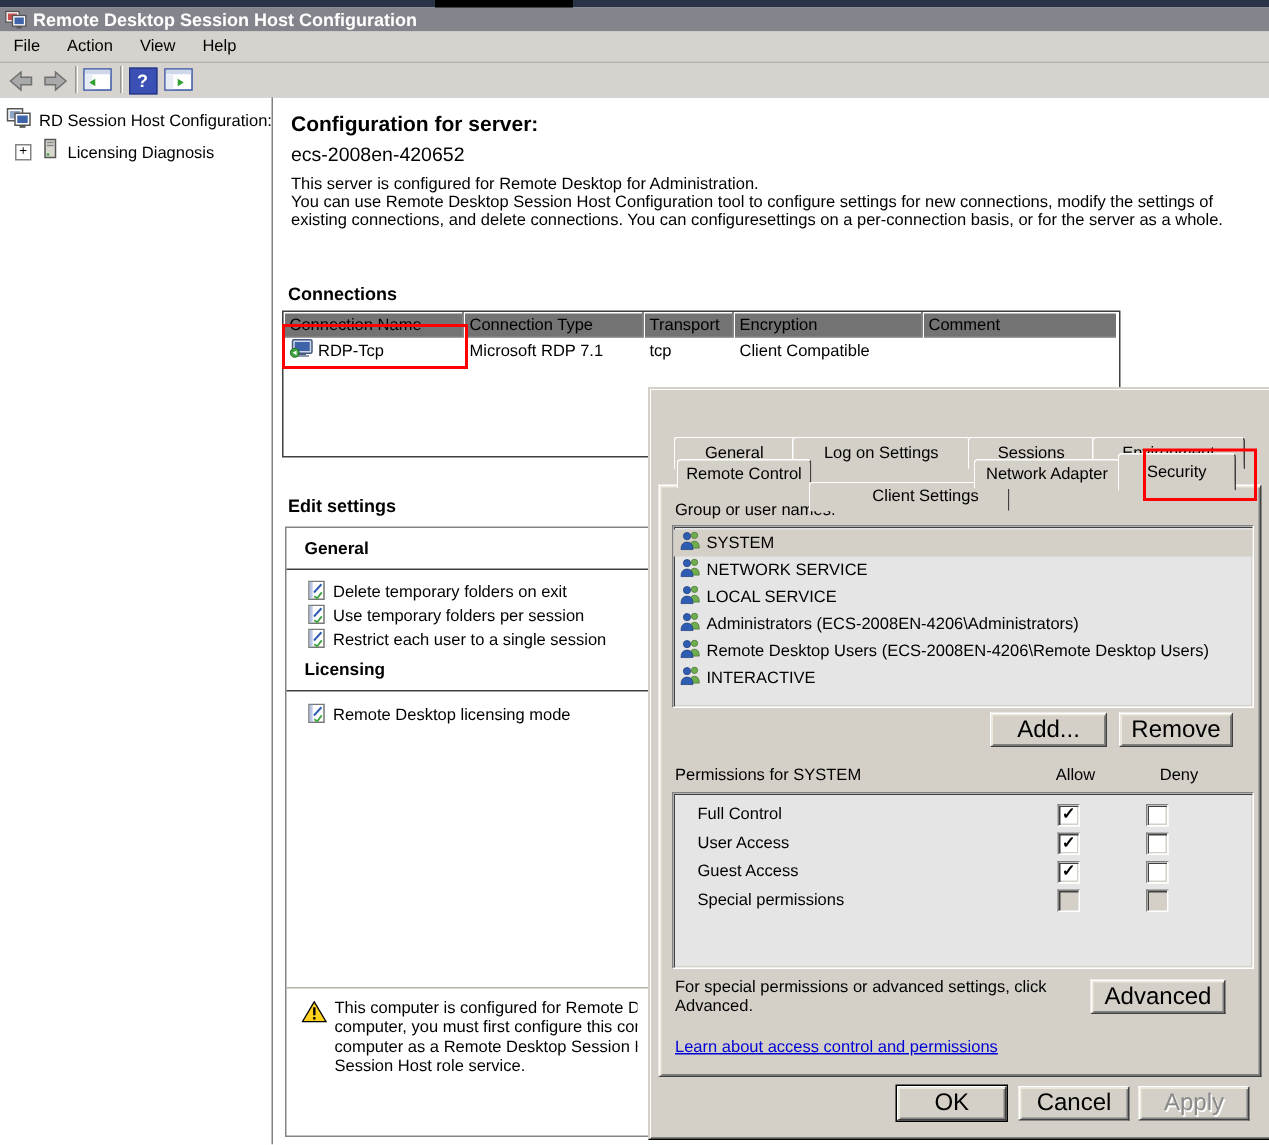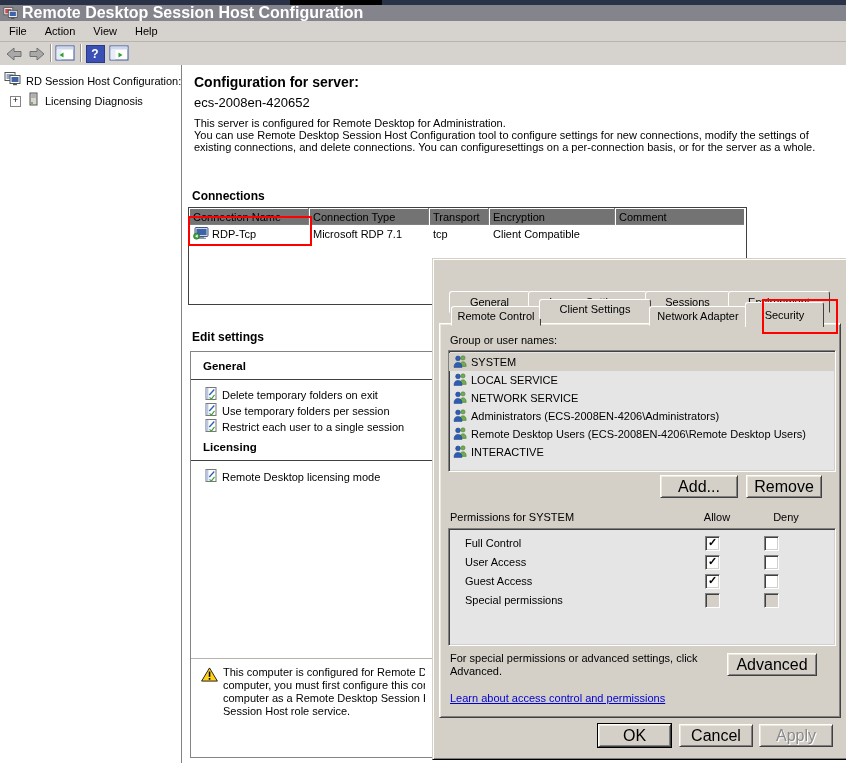--- a/index.html
+++ b/index.html
@@ -12,21 +12,21 @@
           box-shadow:inset 1px 1px 0 #404040, inset -1px -1px 0 #d4d0c8;}
   .btn{background:#d4d0c8;border:1px solid;border-color:#ffffff #404040 #404040 #ffffff;
        box-shadow:inset 1px 1px 0 #ece9d8, inset -1px -1px 0 #808080;
        font-size:16px;display:flex;align-items:center;justify-content:center;cursor:default;}
   .btn.default{box-shadow:inset 1px 1px 0 #ece9d8, inset -1px -1px 0 #808080, 0 0 0 1px #000;}
   .btn.disabled{color:#8a8a8a;text-shadow:1px 1px 0 #fff;}
   
   .topstrip{left:0;top:0;width:846px;height:5px;background:#2a3247;}
   .topblack{left:290px;top:0;width:92px;height:6px;background:#000;}
   .titlebar{left:0;top:5px;width:846px;height:16px;background:#84848c;display:flex;align-items:center;}
-  .titlebar .t{color:#fff;font-size:16px;font-weight:bold;margin-left:5px;}
+  .titlebar .t{color:#fff;font-size:12px;font-weight:bold;margin-left:5px;}
   .menubar{left:0;top:21px;width:846px;height:20px;background:#d6d3ce;display:flex;align-items:center;
            border-bottom:1px solid #b8b5ae;}
   .menubar span{font-size:11px;padding:3px 9px;}
   .toolbar{left:0;top:42px;width:846px;height:23px;background:#d6d3ce;border-bottom:1px solid #848484;}
   .toolsep{position:absolute;top:2px;width:1px;height:18px;background:#9a968e;box-shadow:1px 0 0 #fff;}
   .tbicon{position:absolute;top:2px;width:20px;height:19px;display:flex;align-items:center;justify-content:center;}
   .helpicon{background:#3a50b5;border:1px solid #2a3a86;color:#fff;font-weight:bold;font-size:12px;
             width:17px;height:16px;display:flex;align-items:center;justify-content:center;}
   .helpicon::after{content:"?";}
   
@@ -275,21 +275,21 @@
 </div>
 
 <div class="abs dialog">
 
   <div class="tab back" style="left:16px;top:32px;width:79px;height:20px;">General</div>
   <div class="tab back" style="left:95px;top:32px;width:117px;height:20px;">Log on Settings</div>
   <div class="tab back" style="left:212px;top:32px;width:83px;height:20px;">Sessions</div>
   <div class="tab back" style="left:295px;top:32px;width:100px;height:20px;">Environment</div>
 
   <div class="tab front" style="left:18px;top:47px;width:88px;height:18px;">Remote Control</div>
-  <div class="tab front" style="left:106px;top:40px;width:110px;height:18px;">Client Settings</div>
+  <div class="tab front" style="left:106px;top:62px;width:110px;height:18px;padding-left:22px;">Client Settings</div>
   <div class="tab front" style="left:216px;top:47px;width:96px;height:18px;">Network Adapter</div>
   <div class="tab front active" style="left:312px;top:43px;width:77px;height:24px;">Security</div>
 
   <div class="tabpanel">
     <div class="abs txt" style="left:10px;top:10px;">Group or user names:</div>
 
     <div class="sunken grouplist" style="left:8px;top:26px;">
       <div class="glist-item selected" style="margin-top:2px;">
         <span><svg width="14" height="13" viewBox="0 0 14 13">
               <circle cx="10" cy="2.9" r="2.1" fill="#6fae4e" stroke="#44702f" stroke-width="0.5"></circle>
@@ -299,30 +299,30 @@
             </svg></span>
         <span>SYSTEM</span>
       </div>
       <div class="glist-item">
         <span><svg width="14" height="13" viewBox="0 0 14 13">
               <circle cx="10" cy="2.9" r="2.1" fill="#6fae4e" stroke="#44702f" stroke-width="0.5"></circle>
               <path d="M6.8 11.4 q0-4.6 3.2-4.6 q3.2 0 3.2 4.6 z" fill="#6fae4e" stroke="#44702f" stroke-width="0.5"></path>
               <circle cx="5" cy="3.4" r="2.4" fill="#2f5db4" stroke="#1d3c76" stroke-width="0.5"></circle>
               <path d="M1 12.4 q0-5 4-5 q4 0 4 5 z" fill="#2f5db4" stroke="#1d3c76" stroke-width="0.5"></path>
             </svg></span>
+        <span>NETWORK SERVICE</span>
+      </div>
+      <div class="glist-item">
+        <span><svg width="14" height="13" viewBox="0 0 14 13">
+              <circle cx="10" cy="2.9" r="2.1" fill="#6fae4e" stroke="#44702f" stroke-width="0.5"></circle>
+              <path d="M6.8 11.4 q0-4.6 3.2-4.6 q3.2 0 3.2 4.6 z" fill="#6fae4e" stroke="#44702f" stroke-width="0.5"></path>
+              <circle cx="5" cy="3.4" r="2.4" fill="#2f5db4" stroke="#1d3c76" stroke-width="0.5"></circle>
+              <path d="M1 12.4 q0-5 4-5 q4 0 4 5 z" fill="#2f5db4" stroke="#1d3c76" stroke-width="0.5"></path>
+            </svg></span>
         <span>LOCAL SERVICE</span>
-      </div>
-      <div class="glist-item">
-        <span><svg width="14" height="13" viewBox="0 0 14 13">
-              <circle cx="10" cy="2.9" r="2.1" fill="#6fae4e" stroke="#44702f" stroke-width="0.5"></circle>
-              <path d="M6.8 11.4 q0-4.6 3.2-4.6 q3.2 0 3.2 4.6 z" fill="#6fae4e" stroke="#44702f" stroke-width="0.5"></path>
-              <circle cx="5" cy="3.4" r="2.4" fill="#2f5db4" stroke="#1d3c76" stroke-width="0.5"></circle>
-              <path d="M1 12.4 q0-5 4-5 q4 0 4 5 z" fill="#2f5db4" stroke="#1d3c76" stroke-width="0.5"></path>
-            </svg></span>
-        <span>NETWORK SERVICE</span>
       </div>
       <div class="glist-item">
         <span><svg width="14" height="13" viewBox="0 0 14 13">
               <circle cx="10" cy="2.9" r="2.1" fill="#6fae4e" stroke="#44702f" stroke-width="0.5"></circle>
               <path d="M6.8 11.4 q0-4.6 3.2-4.6 q3.2 0 3.2 4.6 z" fill="#6fae4e" stroke="#44702f" stroke-width="0.5"></path>
               <circle cx="5" cy="3.4" r="2.4" fill="#2f5db4" stroke="#1d3c76" stroke-width="0.5"></circle>
               <path d="M1 12.4 q0-5 4-5 q4 0 4 5 z" fill="#2f5db4" stroke="#1d3c76" stroke-width="0.5"></path>
             </svg></span>
         <span>Administrators (ECS-2008EN-4206\Administrators)</span>
       </div>

